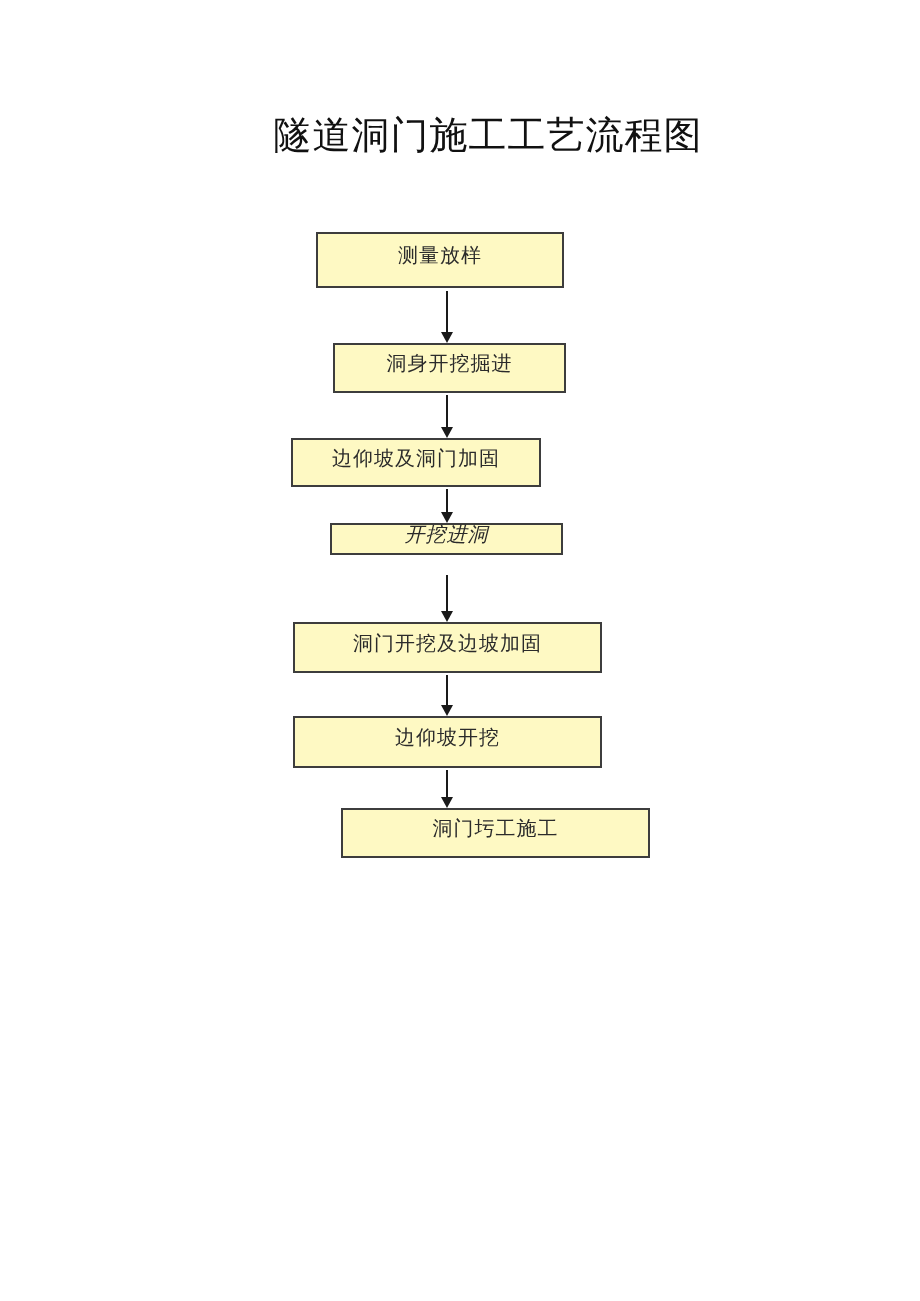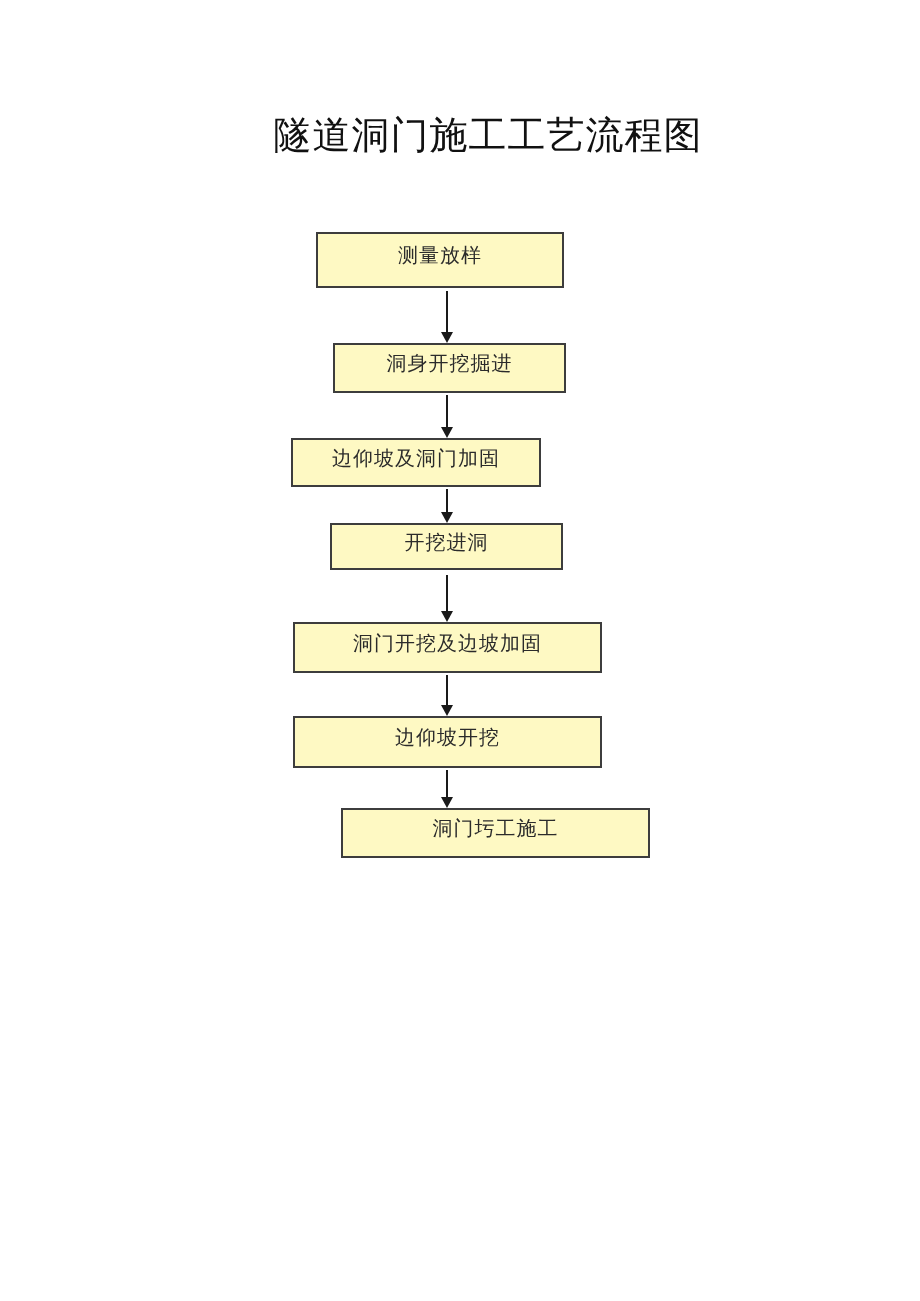--- a/index.html
+++ b/index.html
@@ -79,21 +79,21 @@
   <div class="arrow" style="top:291px; height:52px;"></div>
 
   <div class="flow-box" style="left:333px; top:343px; width:233px; height:50px;">洞身开挖掘进</div>
 
   <div class="arrow" style="top:395px; height:43px;"></div>
 
   <div class="flow-box" style="left:291px; top:438px; width:250px; height:49px;">边仰坡及洞门加固</div>
 
   <div class="arrow" style="top:489px; height:34px;"></div>
 
-  <div class="flow-box" style="left:330px; top:523px; width:233px; height:47px;">开挖进洞</div>
+  <div class="flow-box" style="left:330px; top:523px; width:233px; height:32px;font-style:italic;">开挖进洞</div>
 
   <div class="arrow" style="top:575px; height:47px;"></div>
 
   <div class="flow-box" style="left:293px; top:622px; width:309px; height:51px;">洞门开挖及边坡加固</div>
 
   <div class="arrow" style="top:675px; height:41px;"></div>
 
   <div class="flow-box" style="left:293px; top:716px; width:309px; height:52px;">边仰坡开挖</div>
 
   <div class="arrow" style="top:770px; height:38px;"></div>

